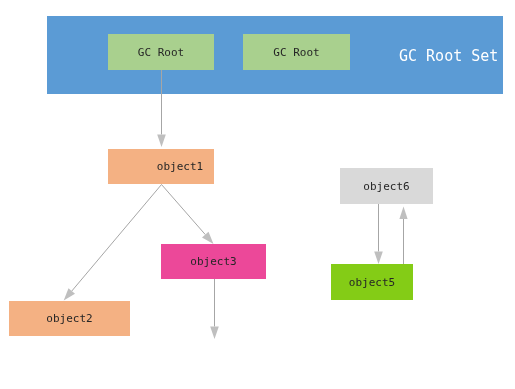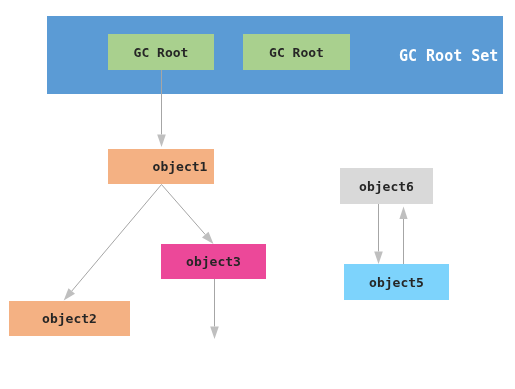--- a/index.html
+++ b/index.html
@@ -1,41 +1,41 @@
 <!DOCTYPE html>
 <html><head>
 <meta charset="utf-8">
 <title>GC Root Set reachability diagram</title>
 <style>
   html,body{margin:0;padding:0;width:515px;height:389px;background:#ffffff;overflow:hidden;}
   body{font-family:"DejaVu Sans Mono","Liberation Mono",monospace;}
   #stage{position:relative;width:515px;height:389px;background:#ffffff;}
   .node{position:absolute;display:flex;align-items:center;justify-content:center;
-        box-sizing:border-box;white-space:pre;font-size:13px;color:#262626;font-weight:bold;}
+        box-sizing:border-box;white-space:pre;font-size:11px;color:#262626;}
   .panel{position:absolute;box-sizing:border-box;}
-  .panel-title{position:absolute;color:#ffffff;font-weight:bold;font-size:15px;
+  .panel-title{position:absolute;color:#ffffff;font-weight:normal;font-size:15px;
                white-space:pre;line-height:1;}
   svg.arrows{position:absolute;left:0;top:0;width:515px;height:389px;overflow:visible;}
 </style>
 </head>
 <body>
 
 <div id="stage">
 
   <div class="panel" style="left: 47px; top: 16px; width: 456px; height: 78px; background: rgb(91, 155, 213);"></div>
 
   <div class="panel-title" style="left: 399px; top: 49px;">GC Root Set</div>
 
   <div class="node" style="left: 108px; top: 34px; width: 106px; height: 36px; background: rgb(169, 208, 142);">GC Root</div>
   <div class="node" style="left: 243px; top: 34px; width: 107px; height: 36px; background: rgb(169, 208, 142);">GC Root</div>
 
   <div class="node" style="left: 108px; top: 149px; width: 106px; height: 35px; background: rgb(244, 177, 131); padding-left: 38px;">object1</div>
   <div class="node" style="left: 9px; top: 301px; width: 121px; height: 35px; background: rgb(244, 177, 131);">object2</div>
   <div class="node" style="left: 161px; top: 244px; width: 105px; height: 35px; background: #ec4899;">object3</div>
-  <div class="node" style="left: 344px; top: 264px; width: 105px; height: 36px; background: #7dd3fc;">object5</div>
+  <div class="node" style="left: 331px; top: 264px; width: 82px; height: 36px; background: #84cc16;">object5</div>
   <div class="node" style="left: 340px; top: 168px; width: 93px; height: 36px; background: rgb(217, 217, 217);">object6</div>
 
   <svg class="arrows" viewBox="0 0 515 389">
     <g stroke-width="1" shape-rendering="geometricPrecision">
       <line x1="161.5" y1="70" x2="161.5" y2="134.5" stroke="#A6A6A6"></line>
       <polygon stroke="none" points="157.2,134.5 165.8,134.5 161.5,147" fill="#BFBFBF"></polygon>
       <line x1="161.5" y1="184.5" x2="71.8" y2="291" stroke="#A6A6A6"></line>
       <polygon stroke="none" points="68.5,288.3 75,293.8 63.7,300.6" fill="#BFBFBF"></polygon>
       <line x1="161.5" y1="184.5" x2="205.3" y2="234.6" stroke="#A6A6A6"></line>
       <polygon stroke="none" points="202,237.4 208.5,231.8 213.5,244" fill="#BFBFBF"></polygon>

